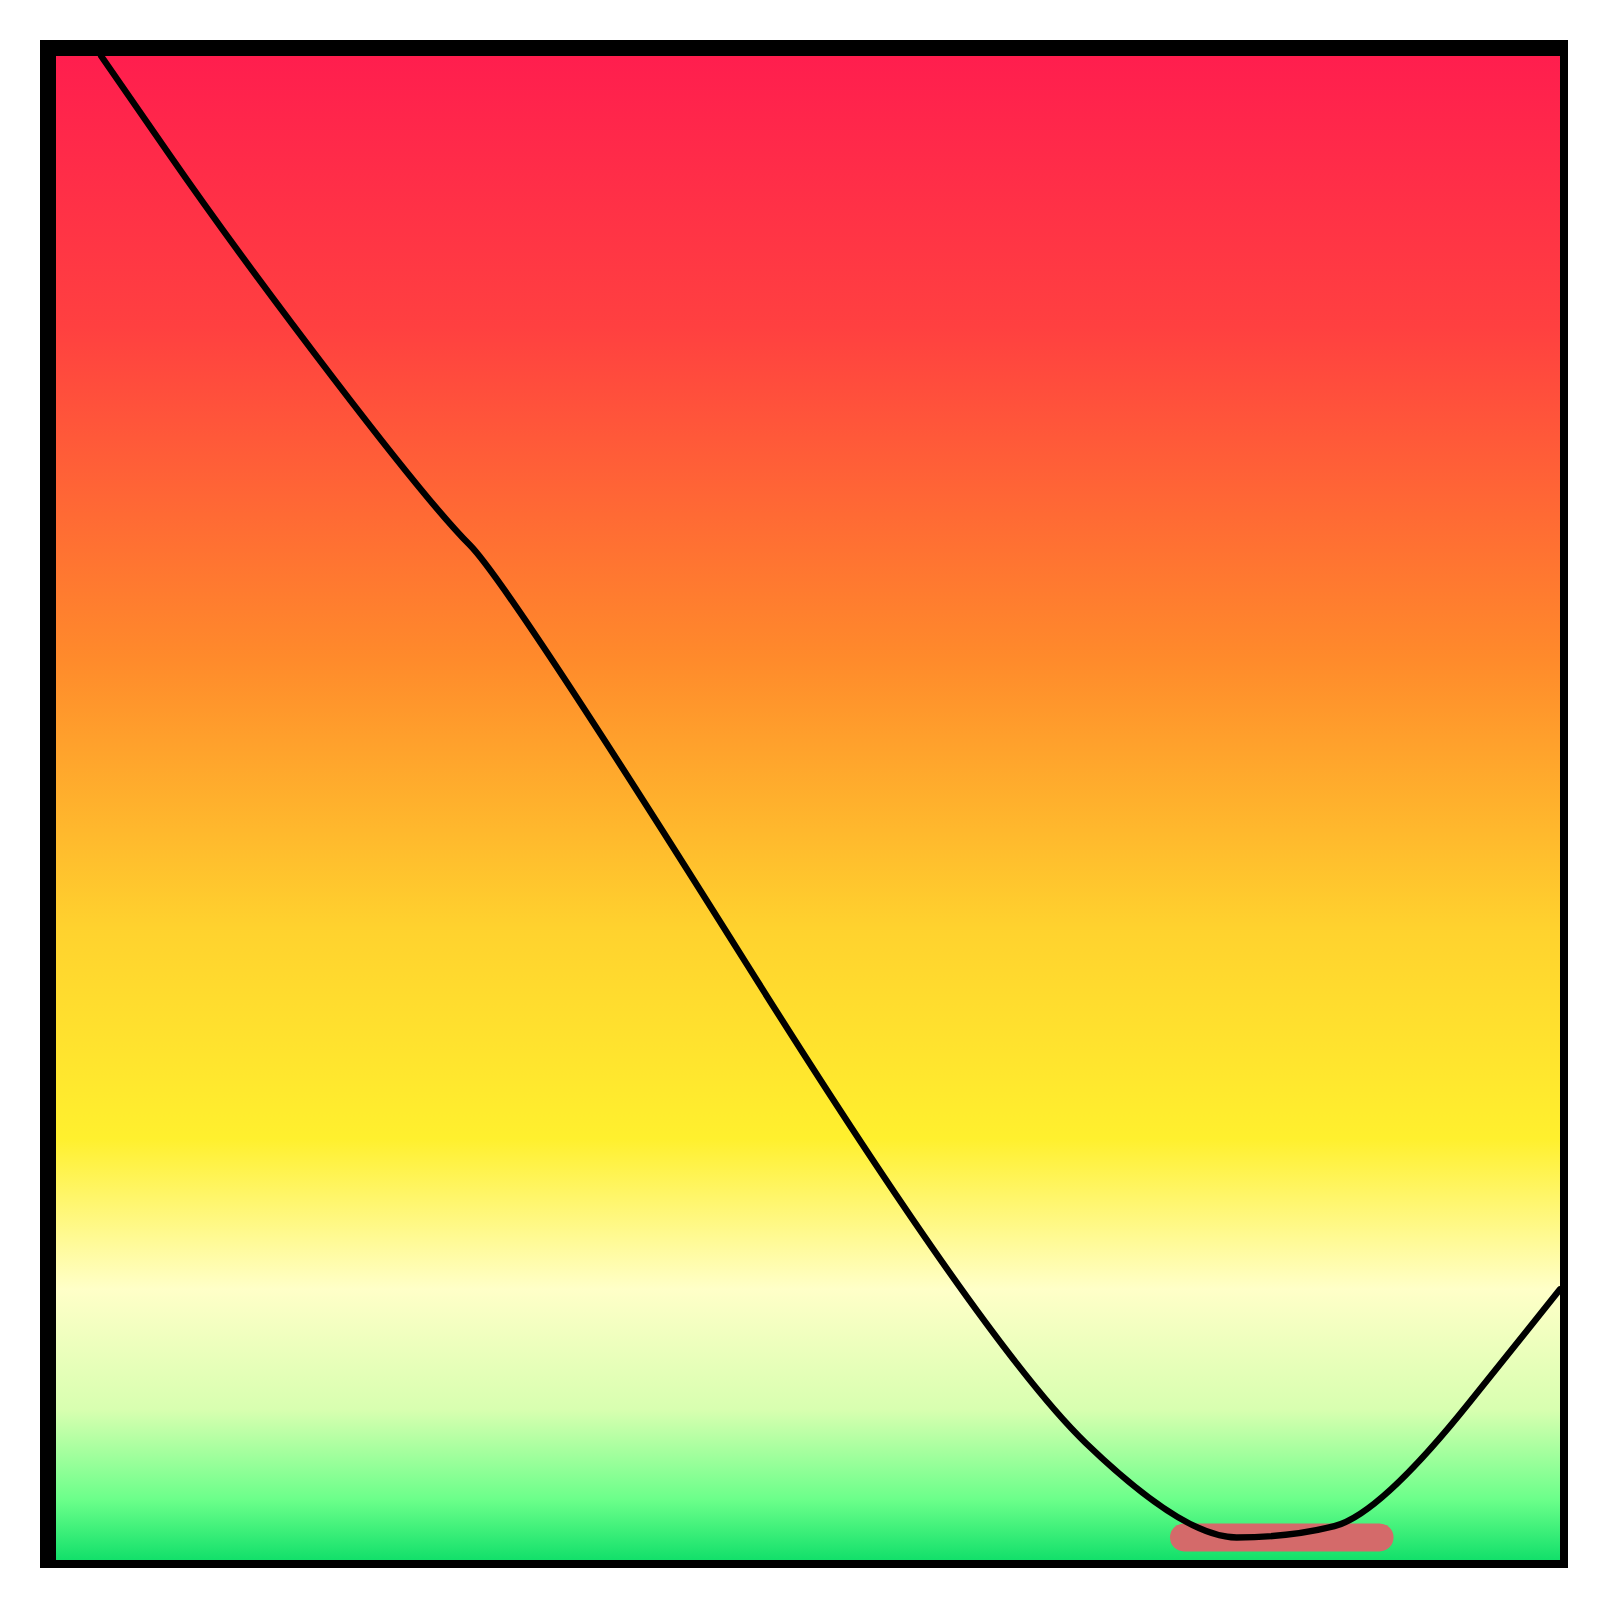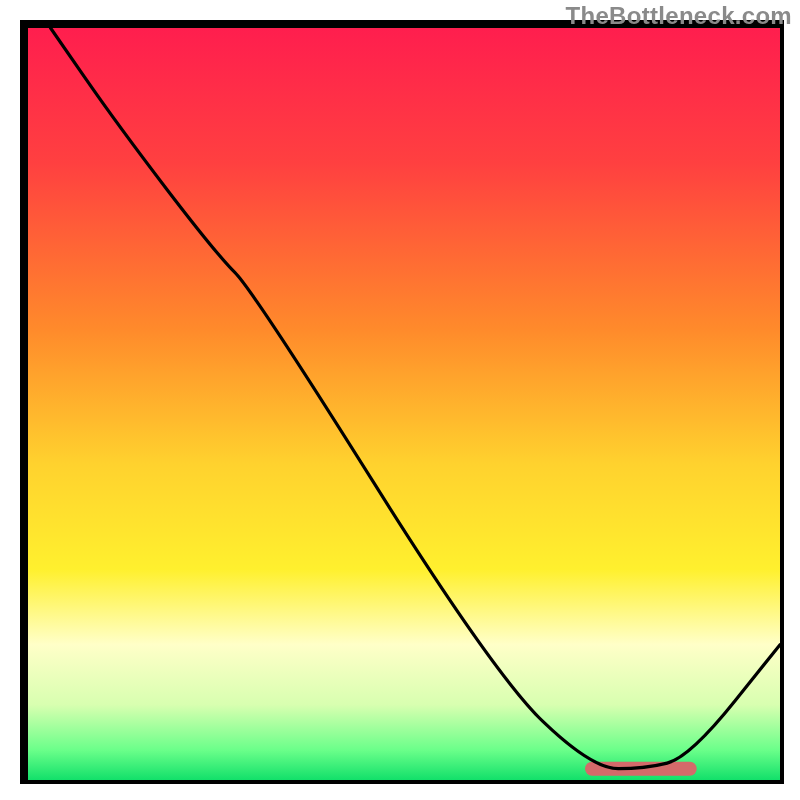--- a/index.html
+++ b/index.html
@@ -30,21 +30,20 @@
   svg {
     position: absolute;
     top: 0;
     left: 0;
   }
 </style>
 </head>
 <body>
 
 <div class="chart-wrap">
-  <div class="watermark">TheBottleneck.com</div>
 
   <svg width="800" height="800" viewBox="0 0 800 800">
     <defs>
       <linearGradient id="bg-grad" x1="0" y1="0" x2="0" y2="1">
       <stop offset="0%" stop-color="#ff1e4e"></stop>
           <stop offset="18%" stop-color="#ff4040"></stop>
           <stop offset="40%" stop-color="#ff8a2b"></stop>
           <stop offset="58%" stop-color="#ffd22e"></stop>
           <stop offset="72%" stop-color="#fff02e"></stop>
           <stop offset="82%" stop-color="#ffffc8"></stop>

